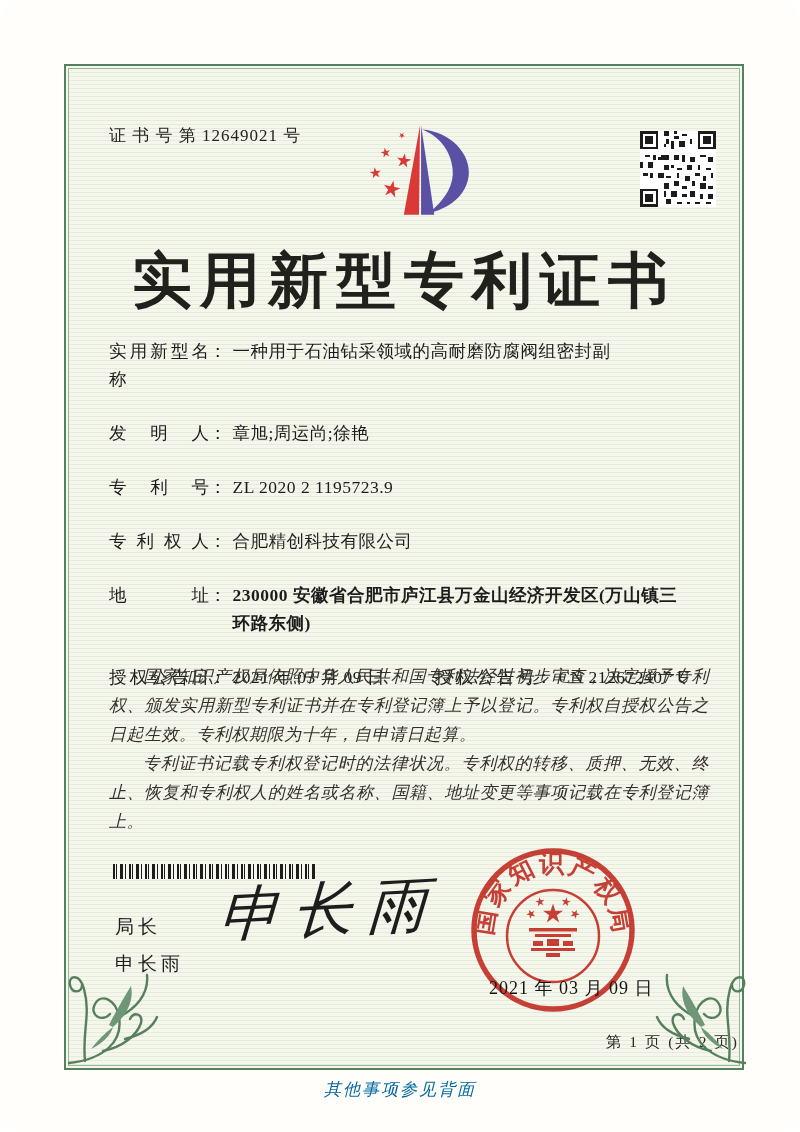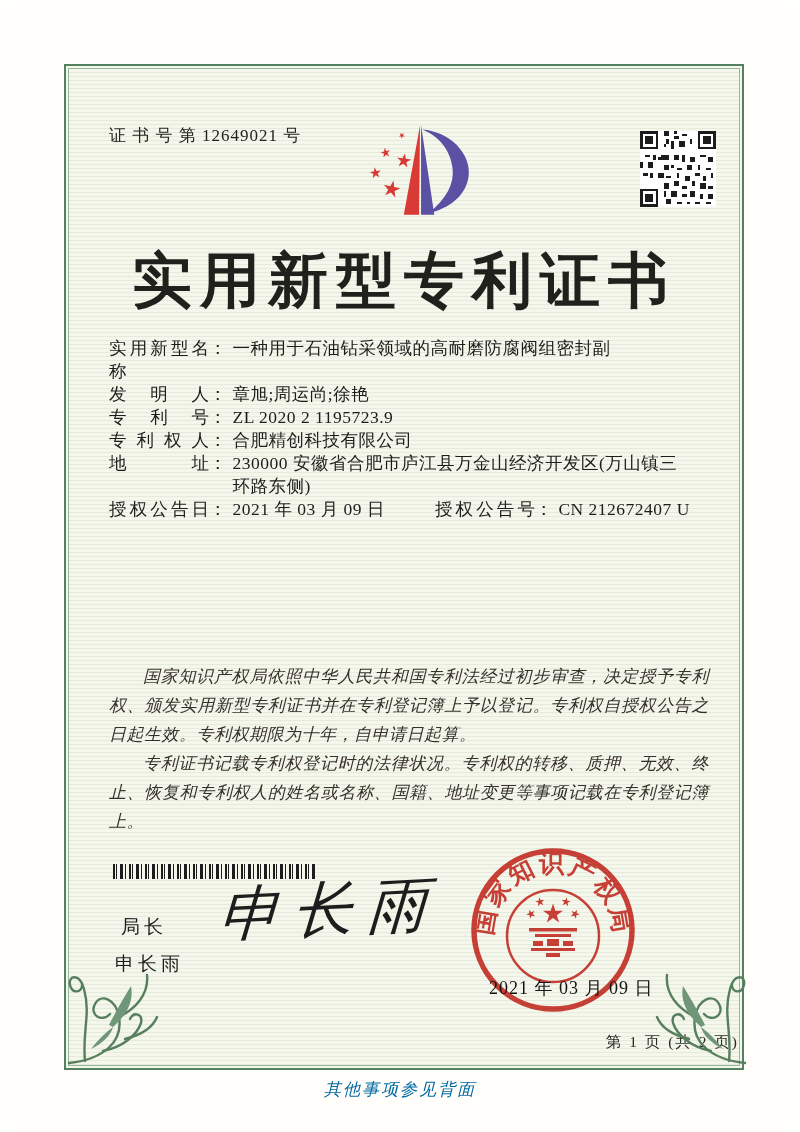--- a/index.html
+++ b/index.html
@@ -18,38 +18,38 @@
   .cert-no{position:absolute;left:40px;top:55px;font-size:17px;letter-spacing:1px;color:#23231f;}
 
   .logo{position:absolute;left:276px;top:50px;width:142px;height:102px;}
   .qr{position:absolute;left:571px;top:62px;width:76px;height:76px;}
 
   .title{position:absolute;left:0;top:172px;width:100%;text-align:center;
          font-size:60px;font-weight:600;letter-spacing:8px;color:#20201c;}
 
   
   .fields{position:absolute;left:40px;top:268px;width:600px;font-size:17.5px;}
-  .row{line-height:23px;}
+  .row{margin-bottom:26px;line-height:28px;}
   .flabel{display:inline-block;width:100px;text-align:justify;text-align-last:justify;vertical-align:top;}
   .colon{vertical-align:top;}
   .fvalue{display:inline-block;vertical-align:top;margin-left:6px;letter-spacing:0.5px;}
-  .fvalue.addr{width:452px;}
+  .fvalue.addr{width:452px;font-weight:bold;}
   .pair2{margin-left:50px;}
 
   
   .paras{position:absolute;left:40px;top:593px;width:600px;}
   .paras p{margin:0;font-size:17px;line-height:29px;text-indent:2em;
            font-style:italic;letter-spacing:0.5px;color:#35302a;text-align:justify;}
 
   
   .barcode{position:absolute;left:44px;top:795px;width:202px;height:15px;
     background:repeating-linear-gradient(90deg,
       #1d1d1d 0 2px,#f6f7ec 2px 3px,#1d1d1d 3px 4px,#f6f7ec 4px 7px,
       #1d1d1d 7px 10px,#f6f7ec 10px 12px,#1d1d1d 12px 13px,#f6f7ec 13px 16px);}
-  .signer-title{position:absolute;left:52px;top:845px;font-size:19px;letter-spacing:4px;}
+  .signer-title{position:absolute;left:46px;top:845px;font-size:19px;letter-spacing:4px;}
   .signer-name{position:absolute;left:46px;top:882px;font-size:19px;letter-spacing:4px;}
   .signature{position:absolute;left:150px;top:800px;width:260px;font-size:60px;
              font-style:italic;letter-spacing:14px;color:#1d1d1d;
              transform:rotate(-3deg) skewX(-6deg);white-space:nowrap;}
   .seal{position:absolute;left:398px;top:775px;width:172px;height:172px;
         mix-blend-mode:multiply;opacity:0.95;}
   .seal-date{position:absolute;left:420px;top:907px;font-size:18px;letter-spacing:1px;
              color:#141414;z-index:5;}
 
   .page-no{position:absolute;left:0;top:963px;width:100%;text-align:right;

